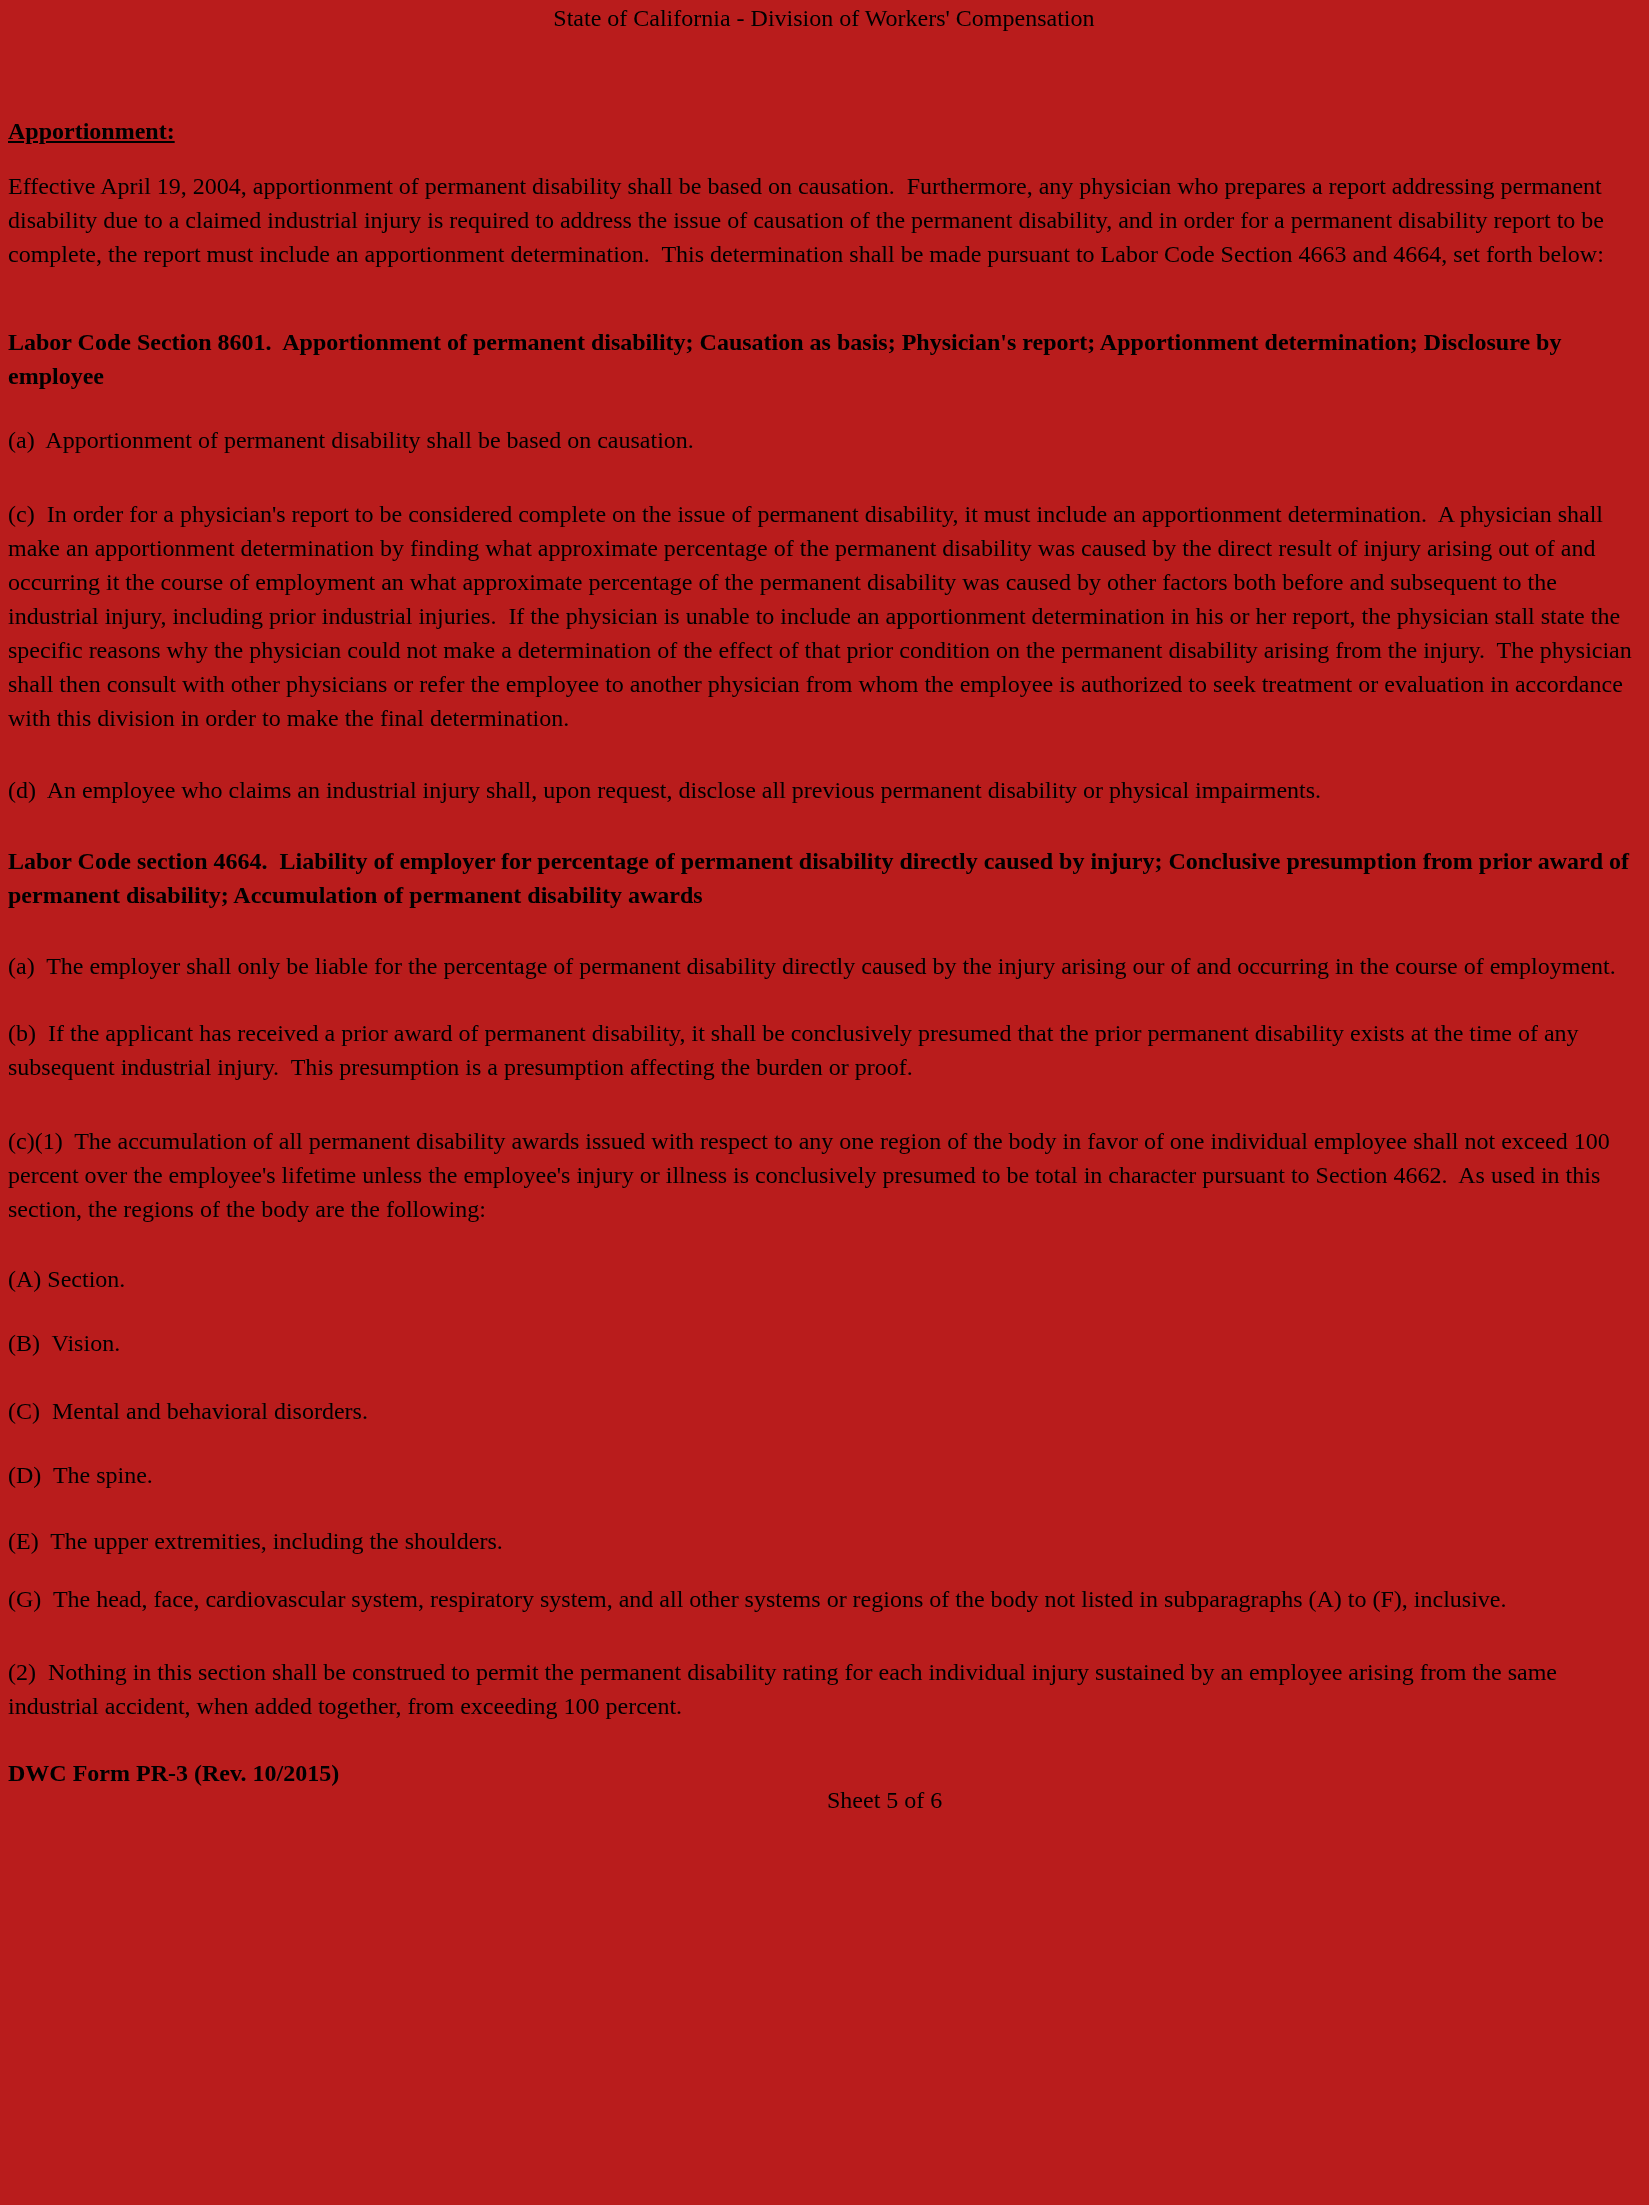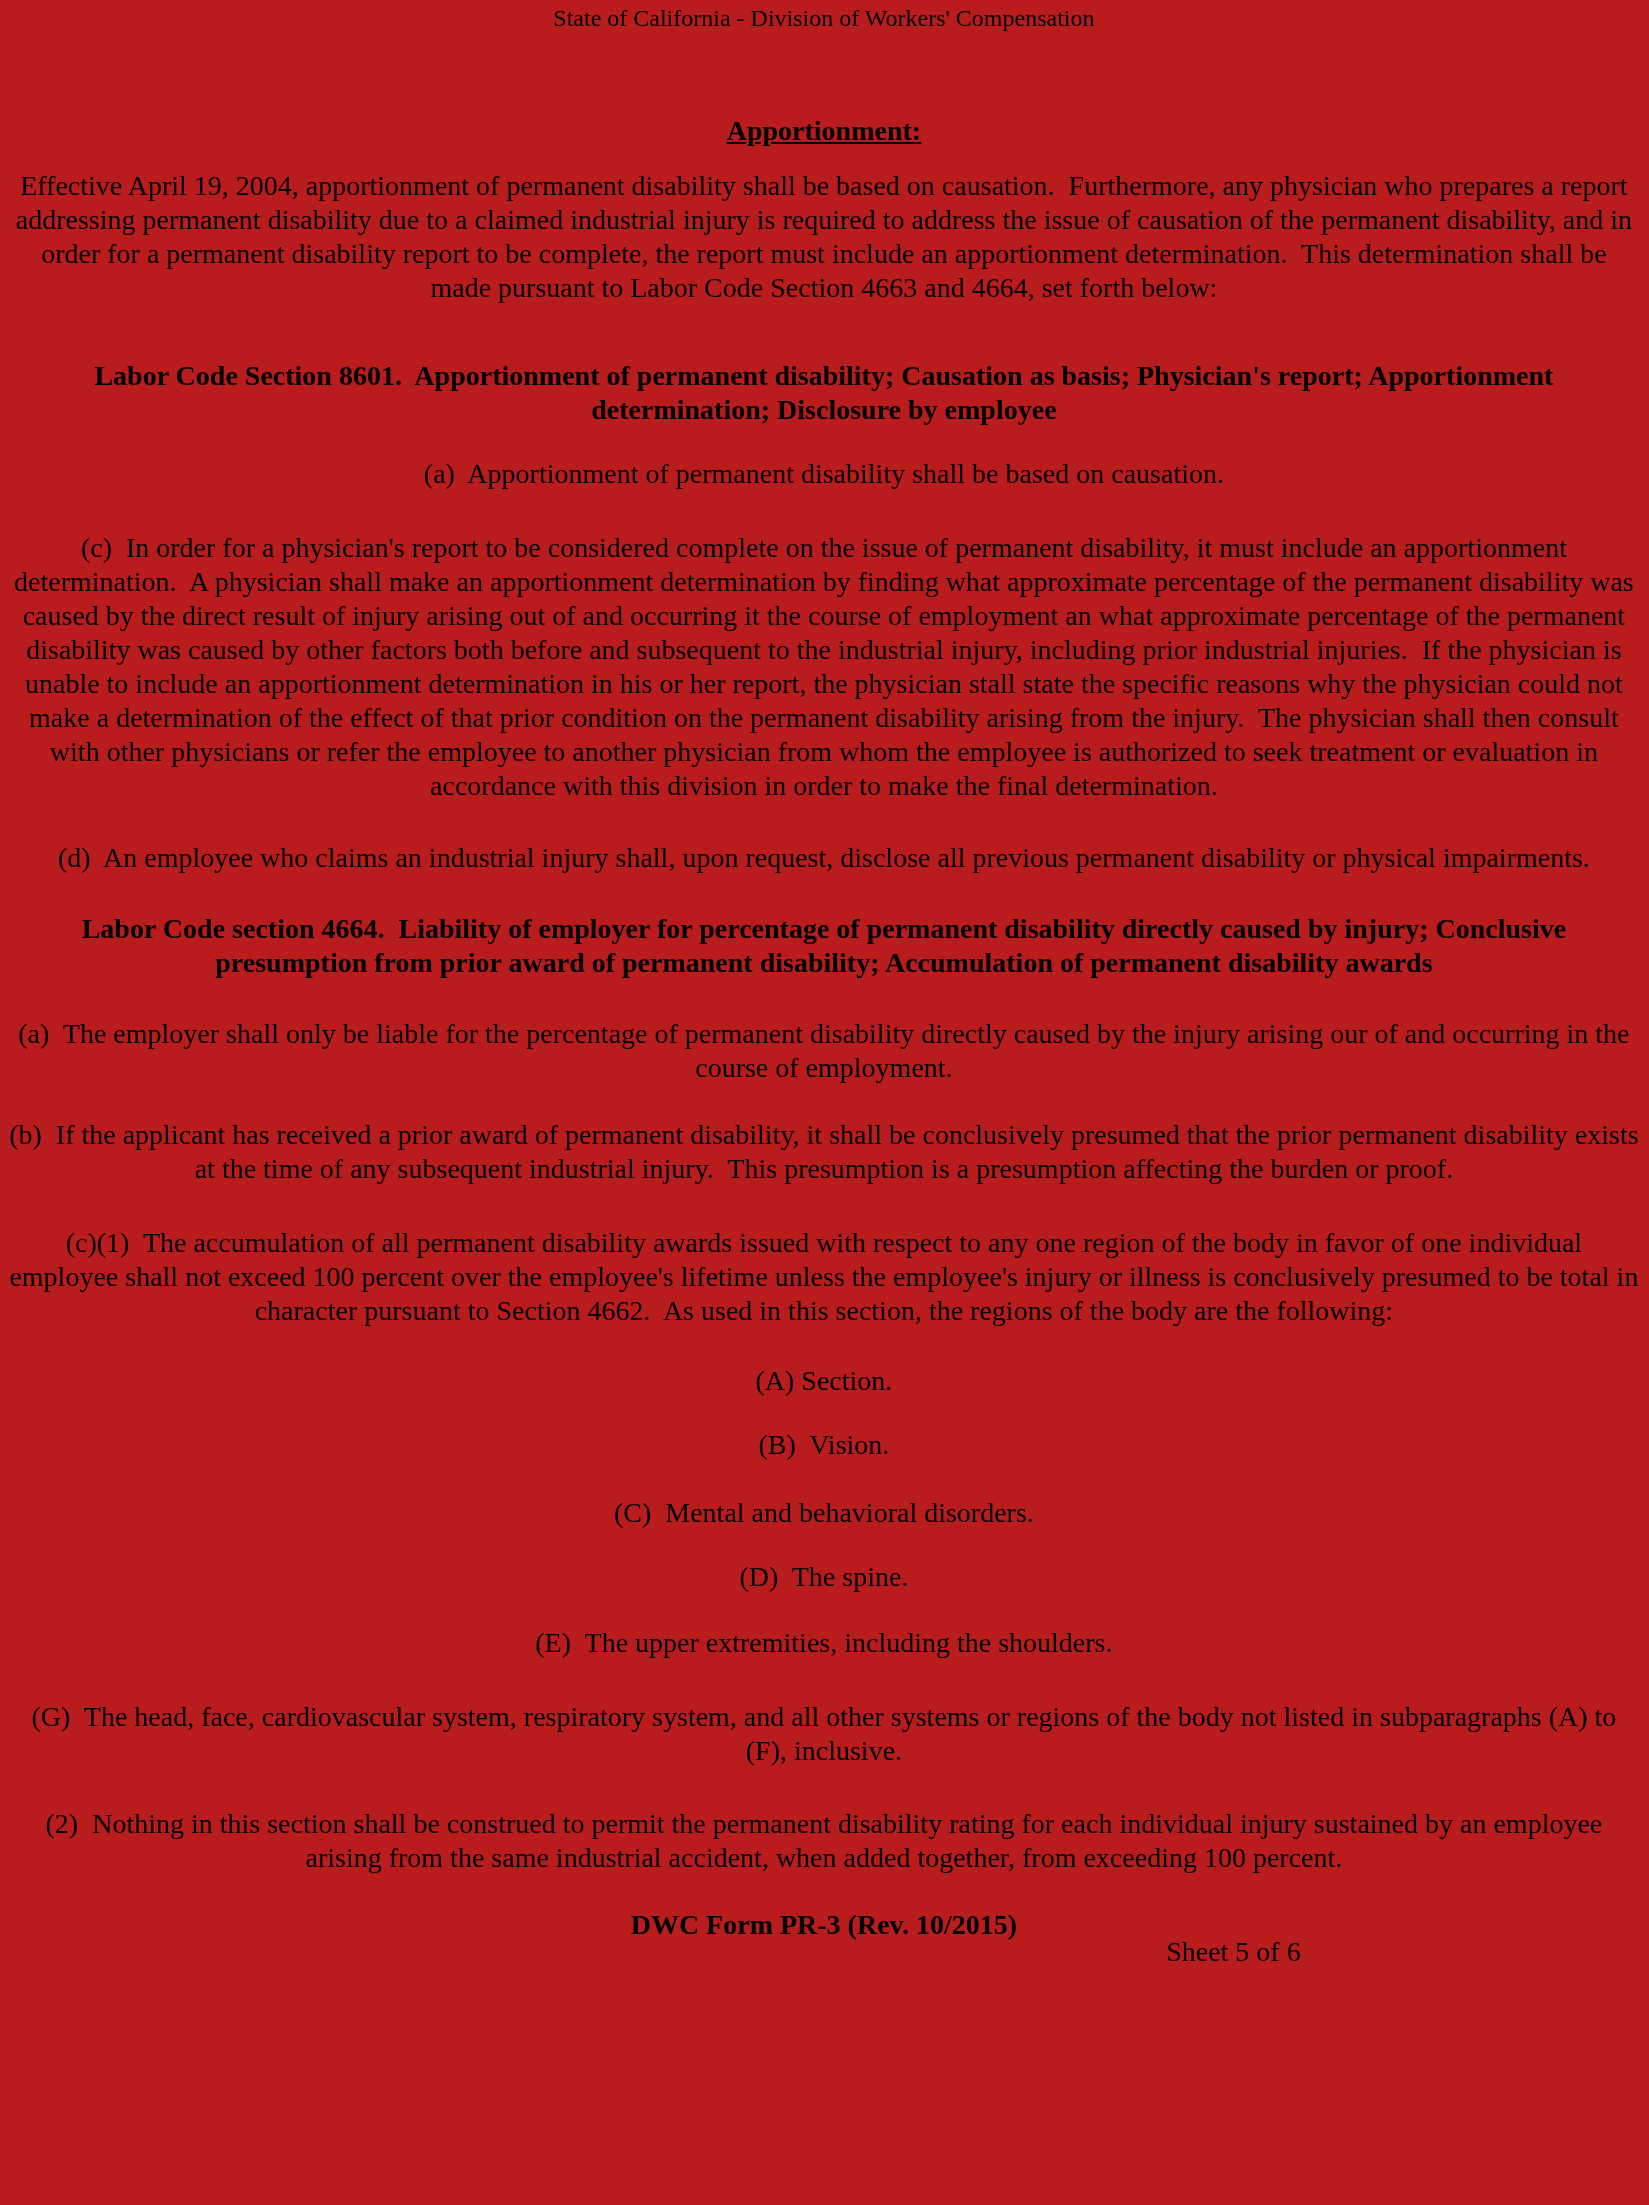--- a/index.html
+++ b/index.html
@@ -30,45 +30,45 @@
     white-space: pre-wrap;
   }
   .doc-title {
     margin-top: 14.5px;
     font-size: 31px;
     line-height: 37px;
     font-weight: bold;
     white-space: pre-wrap;
   }
   .para {
-    font-size: 28px;
+    font-size: 24px;
     line-height: 34px;
     white-space: pre-wrap;
-    text-align: center;
+    text-align: left;
   }
   .bold { font-weight: bold; }
   .underline { text-decoration: underline; }
   .apportionment { margin-top: 81px; }
   .m-intro  { margin-top: 21px; }
   .m-h4663  { margin-top: 54px; }
   .m-4663a  { margin-top: 30px; }
   .m-4663b  { margin-top: 33px; }
   .m-4663c  { margin-top: 40px; }
   .m-4663d  { margin-top: 38px; }
   .m-h4664  { margin-top: 37px; }
   .m-4664a  { margin-top: 37px; }
   .m-4664b  { margin-top: 33px; }
   .m-4664c1 { margin-top: 40px; }
   .m-regA   { margin-top: 36px; }
   .m-regB   { margin-top: 30px; }
   .m-regC   { margin-top: 34px; }
   .m-regD   { margin-top: 30px; }
   .m-regE   { margin-top: 32px; }
   .m-regF   { margin-top: 29px; }
-  .m-regG   { margin-top: 40px; }
+  .m-regG   { margin-top: 24px; }
   .m-p2     { margin-top: 39px; }
   .footer-form {
     margin-top: 33px;
     font-weight: bold;
   }
   .footer-sheet {
     margin-top: -7.3px;
     padding-left: 819px;
   }
 </style>

